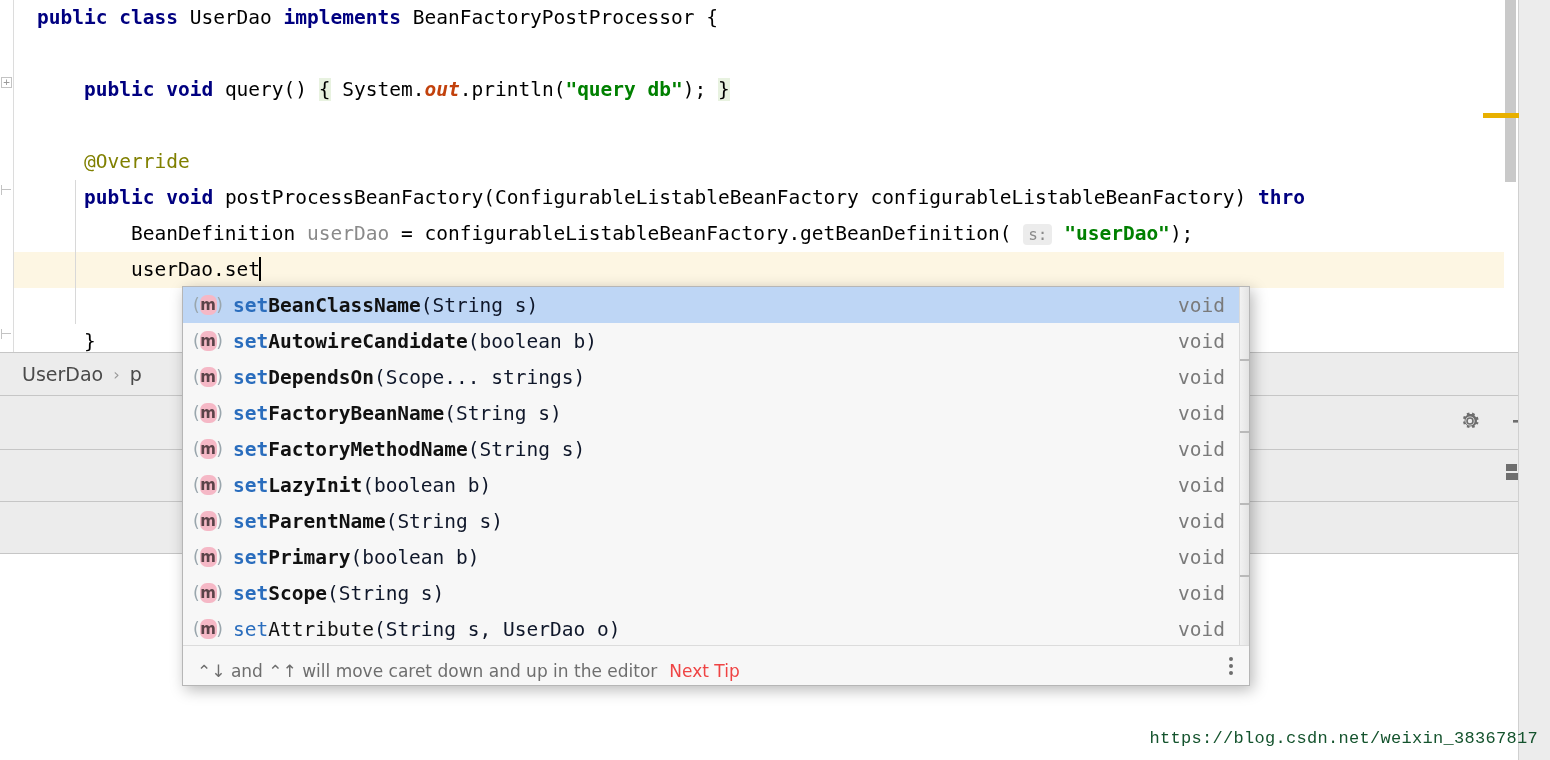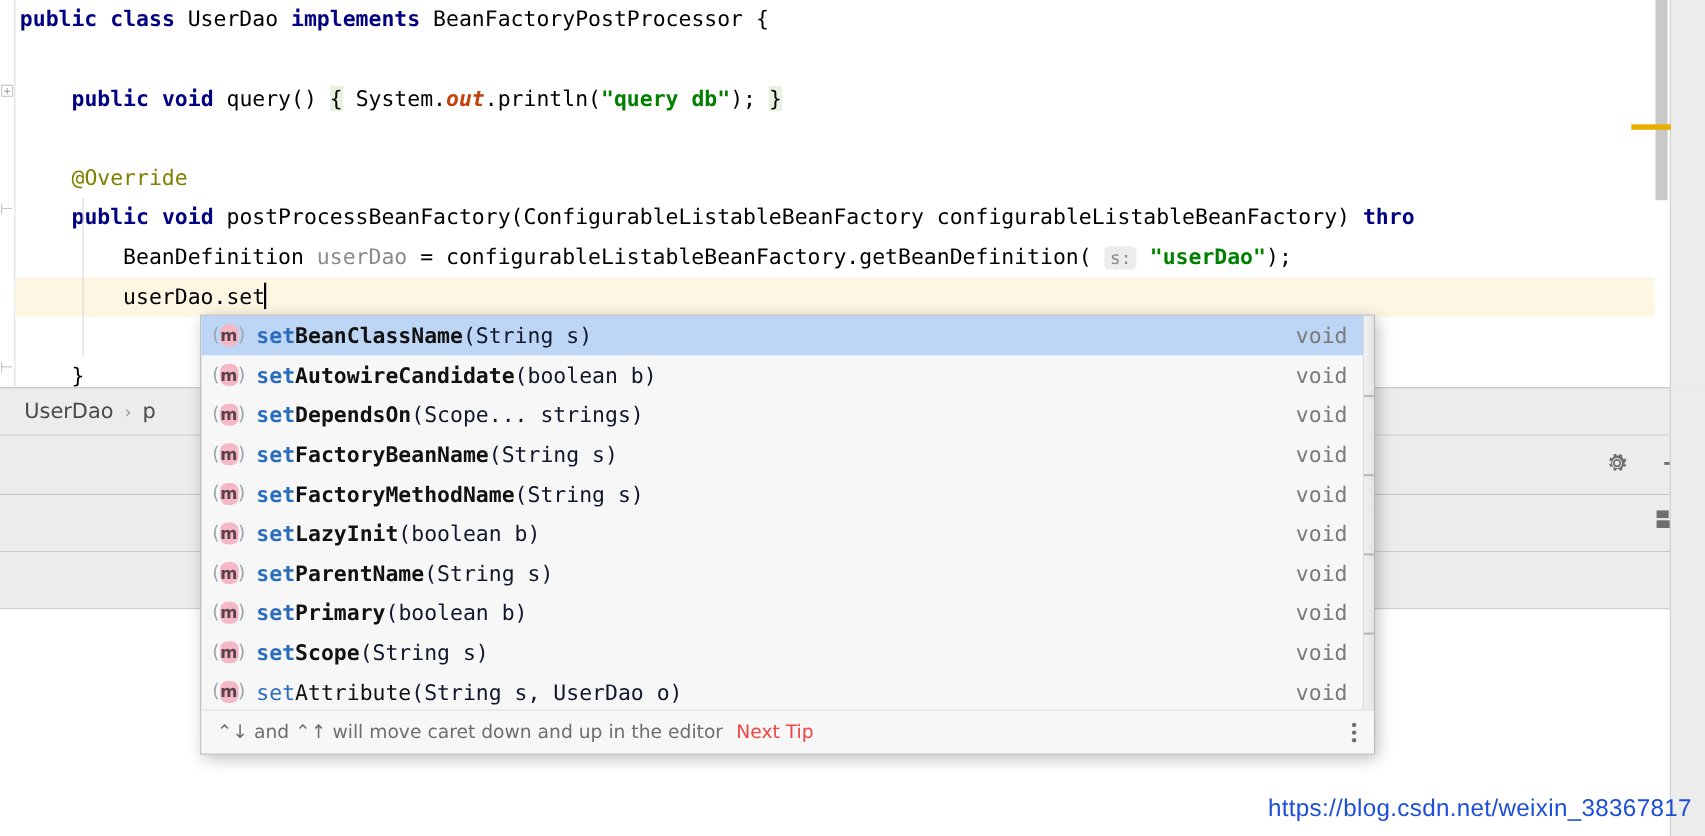--- a/index.html
+++ b/index.html
@@ -35,21 +35,21 @@
   }
 
   .code {
     position: absolute; left: 14px; top: 0; width: 1490px; height: 352px;
     font-family: "DejaVu Sans Mono", monospace;
     font-size: 19.5px;
     line-height: 36px;
     white-space: pre;
     color: #000000;
   }
-  .line { position: absolute; left: 4px; height: 36px; white-space: pre; text-align: center; }
+  .line { position: absolute; left: 23px; height: 36px; white-space: pre; text-align: center; }
   .hl-row {
     position: absolute; left: 0; width: 1490px; height: 36px; background: #fdf6e3;
   }
   .kw    { color: #000080; font-weight: bold; }
   .anno  { color: #808000; }
   .str   { color: #008000; font-weight: bold; }
   .fld   { color: #c2410c; font-weight: bold; font-style: italic; }
   .local { color: #8a8a8a; }
   .brc   { background: #e8f2e0; }
   .phint {
@@ -149,38 +149,38 @@
   }
   .popup-sb {
     position: absolute; right: 0; top: 0; width: 10px; height: 362px;
     background: linear-gradient(to right, #f2f2f2, #e3e3e3);
     border-left: 1px solid #dadada;
   }
   .popup-sb i { position: absolute; left: 0; width: 10px; height: 2px; background: #b9b9b9; display:block; }
   .popup-footer {
     position: absolute; left: 0; bottom: 0; width: 1068px; height: 40px;
     background: #f7f7f7; border-top: 1px solid #dcdcdc;
-    display: flex; align-items: center; padding: 16px 14px;
+    display: flex; align-items: flex-end; padding: 4px 14px;
     font-family: "DejaVu Sans", sans-serif; font-size: 17px; color: #6e6e6e;
   }
   .tiplink { color: #ef4444; margin-left: 12px; }
   .kebab {
     position: absolute; right: 18px; top: 50%; transform: translateY(-50%);
     width: 4px;
   }
   .kebab span {
     display: block; width: 4px; height: 4px; border-radius: 50%;
     background: #6e6e6e; margin: 3px 0;
   }
 
   
   .watermark {
     position: absolute; right: 12px; bottom: 12px;
-    font-family: Liberation Sans, sans-serif; font-size: 22px;
-    color: #1d4ed8; letter-spacing: 0.3px; user-select: none;
+    font-family: Liberation Mono, monospace; font-size: 17px;
+    color: #14532d; letter-spacing: 0.3px; user-select: none;
   }
 </style>
 </head>
 <body>
 
 <div id="root">
 
   <div class="editor">
     <div class="gutter">
       <div class="fold" style="top:77px;">+</div>

